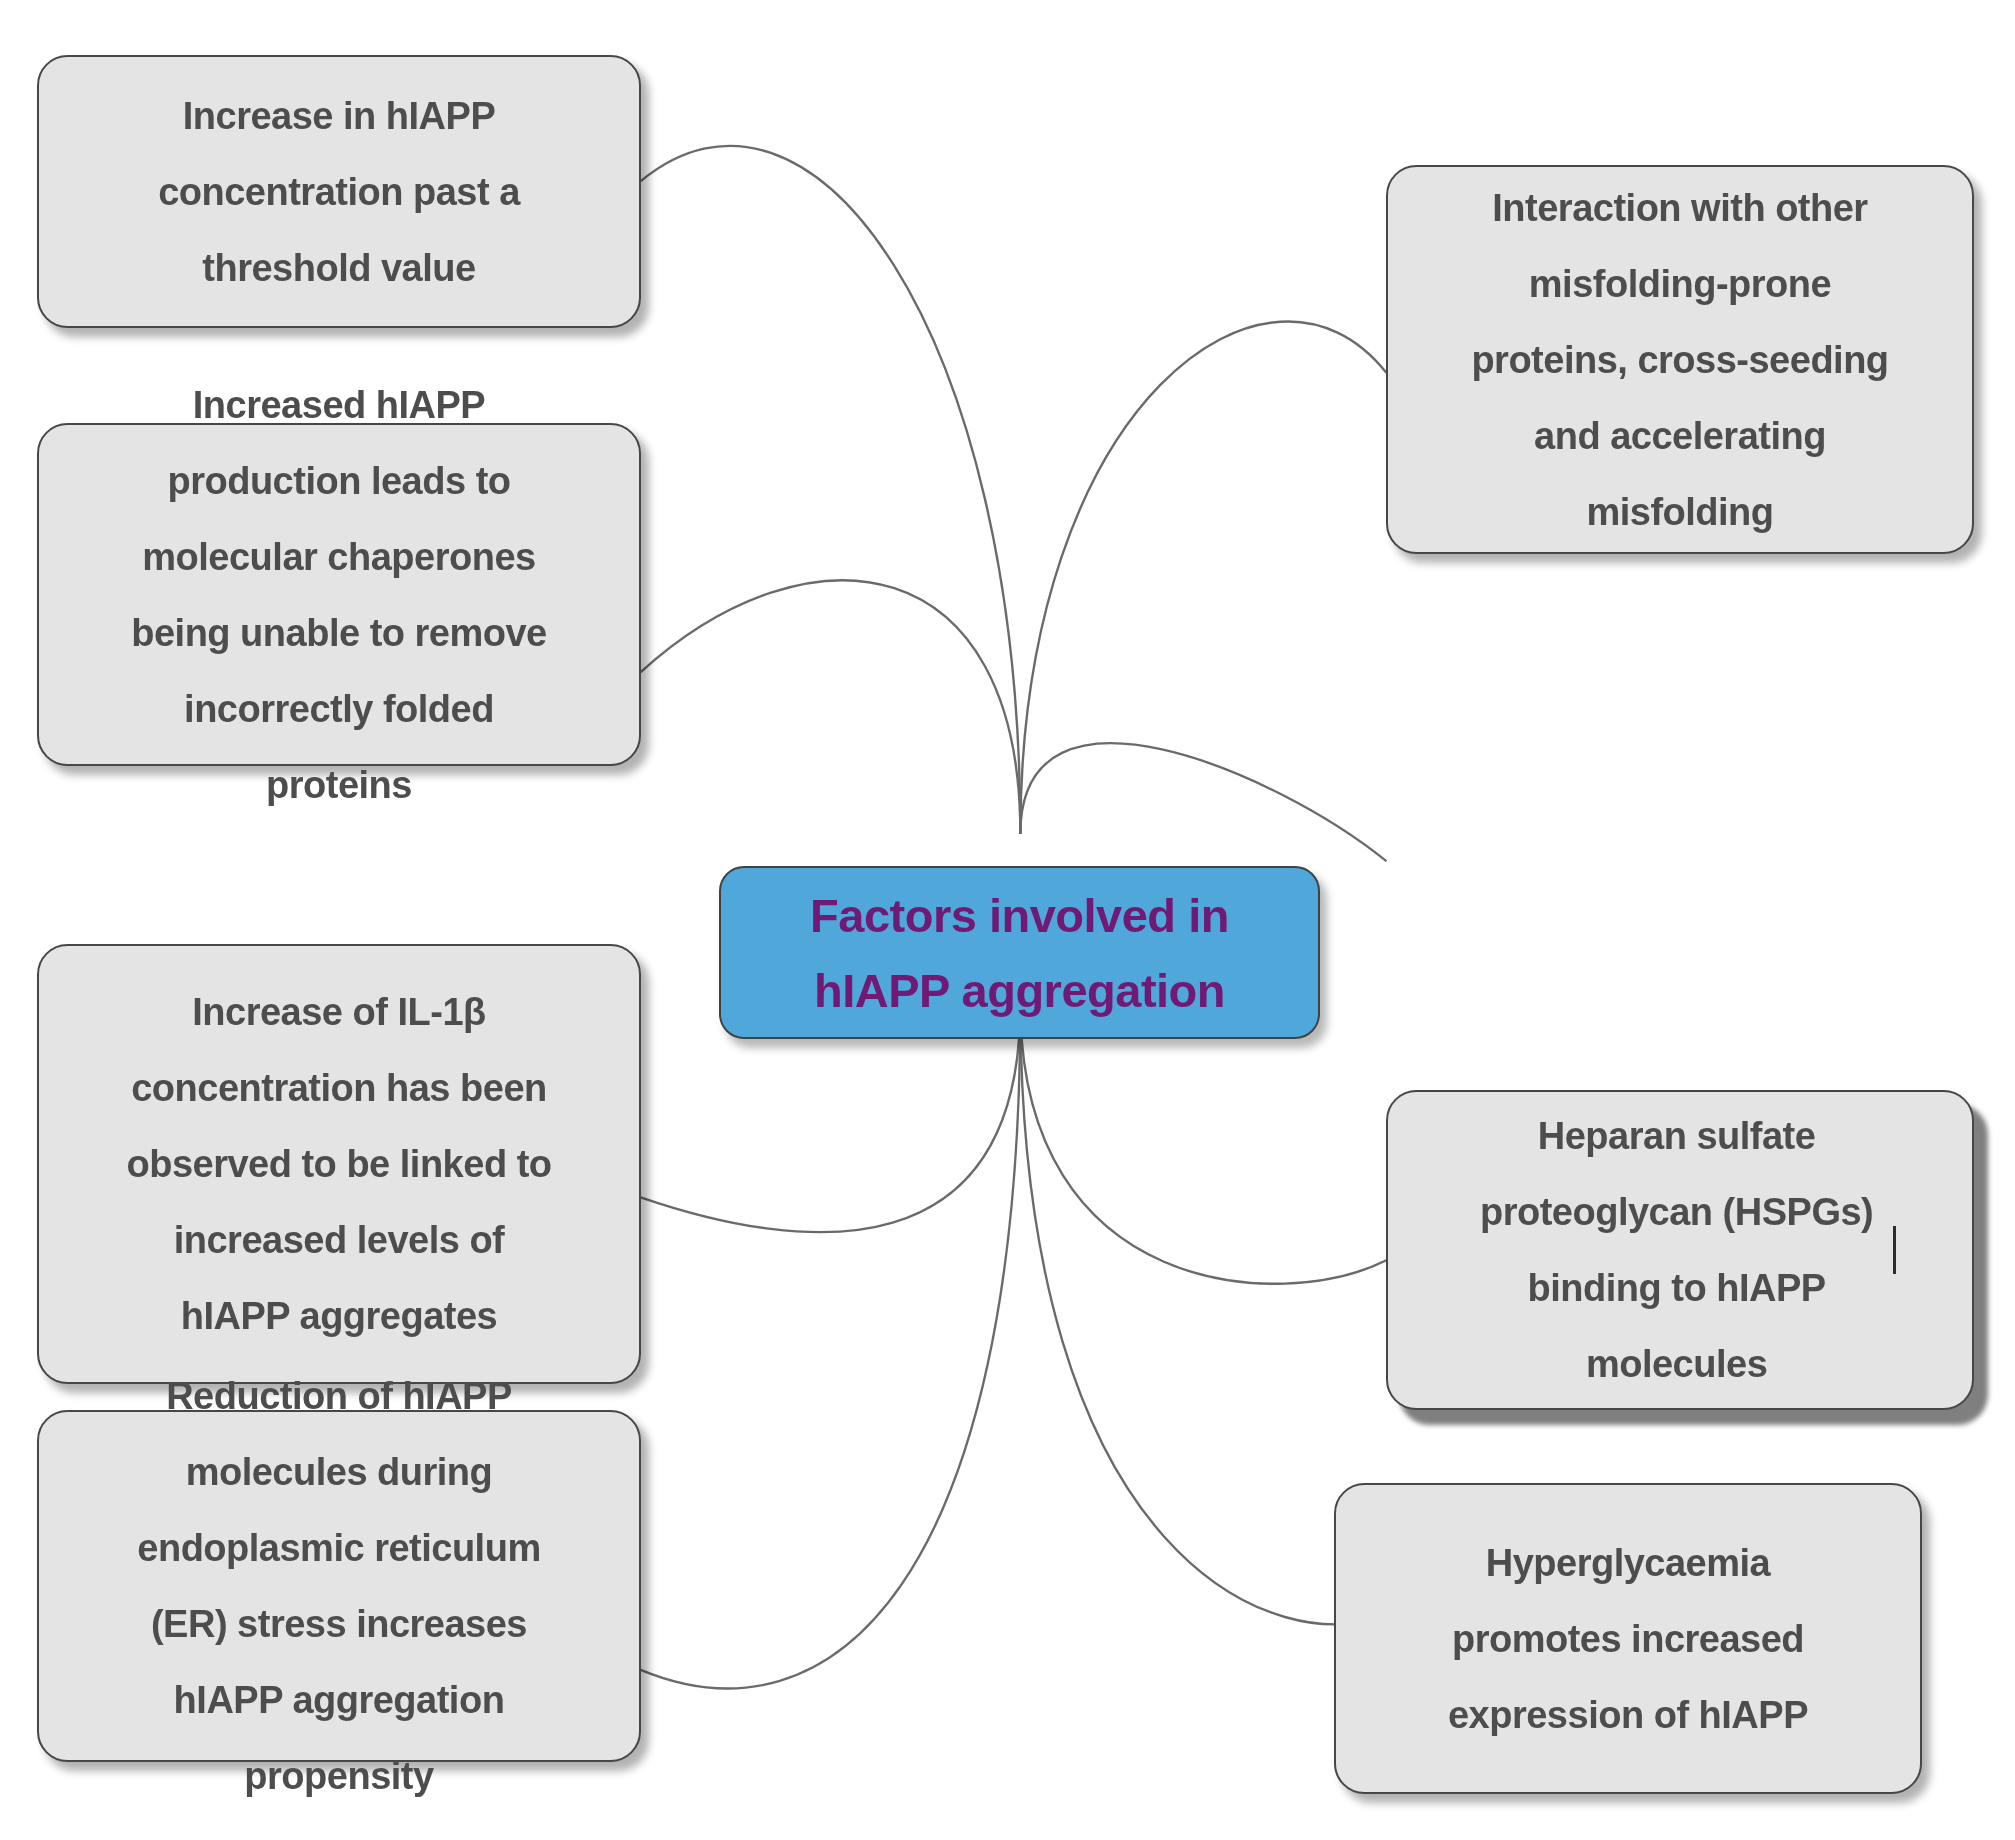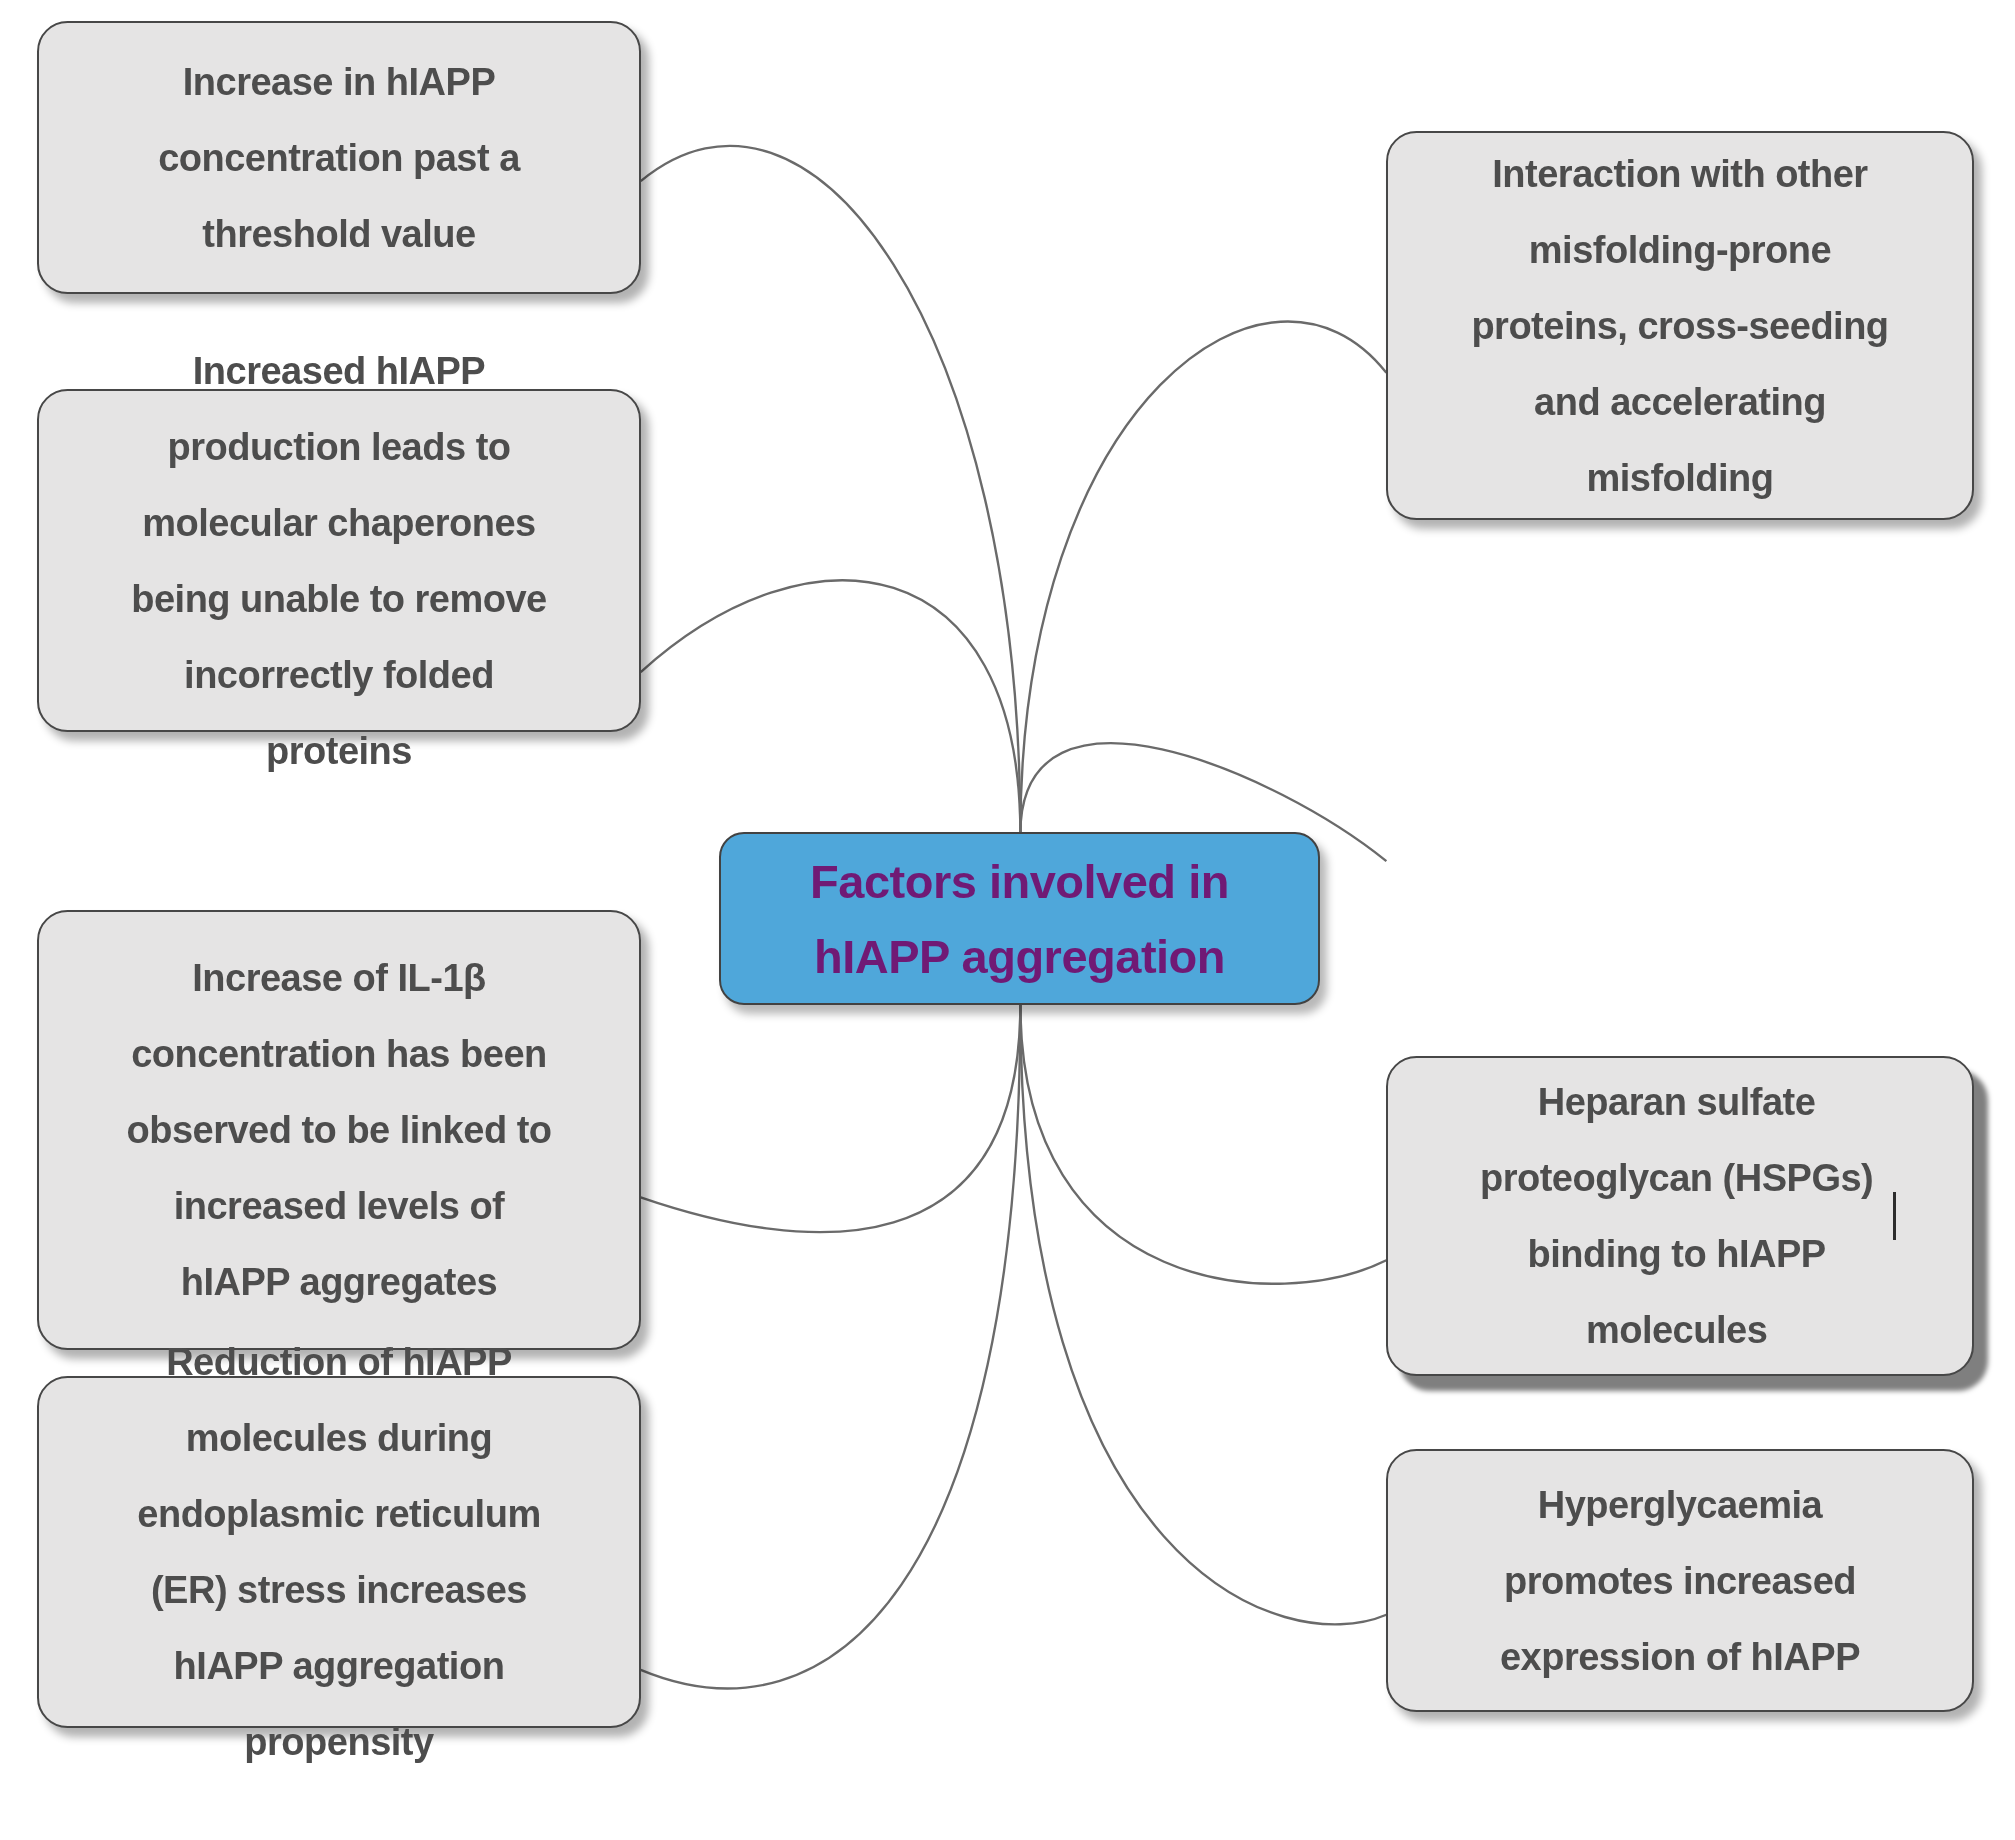--- a/index.html
+++ b/index.html
@@ -36,20 +36,21 @@
     display: flex;
     align-items: center;
     justify-content: center;
     text-align: center;
     color: #4d4d4d;
     font-weight: 700;
     font-size: 38px;
     line-height: 76px;
     letter-spacing: -0.5px;
     box-shadow: 7.4px 8.4px 8.4px rgba(0, 0, 0, 0.30);
+    margin-top: 34px;
   }
   .node-text {
     white-space: pre-line;
     display: inline-block;
     padding: 0 15.8px;
   }
   .node.selected {
     box-shadow: 13.7px 14.7px 5.3px rgba(0, 0, 0, 0.50);
   }
   .node.center {
@@ -128,21 +129,21 @@
 
 
   <div class="node selected" style="left:1386px; top:1056px; width:588px; height:320px;">
     <span class="node-text">Heparan sulfate
 proteoglycan (HSPGs)
 binding to hIAPP
 molecules</span>
       <span class="text-cursor"></span>
   </div>
 
-  <div class="node" style="left:1386px; top:1449px; width:588px; height:263px;">
+  <div class="node" style="left:1334px; top:1449px; width:588px; height:311px;">
     <span class="node-text">Hyperglycaemia
 promotes increased
 expression of hIAPP</span>
   </div>
 
   <div class="node center" style="left:719px; top:832px; width:601px; height:173px;">
     <span class="node-text">Factors involved in
 hIAPP aggregation</span>
   </div>
 

